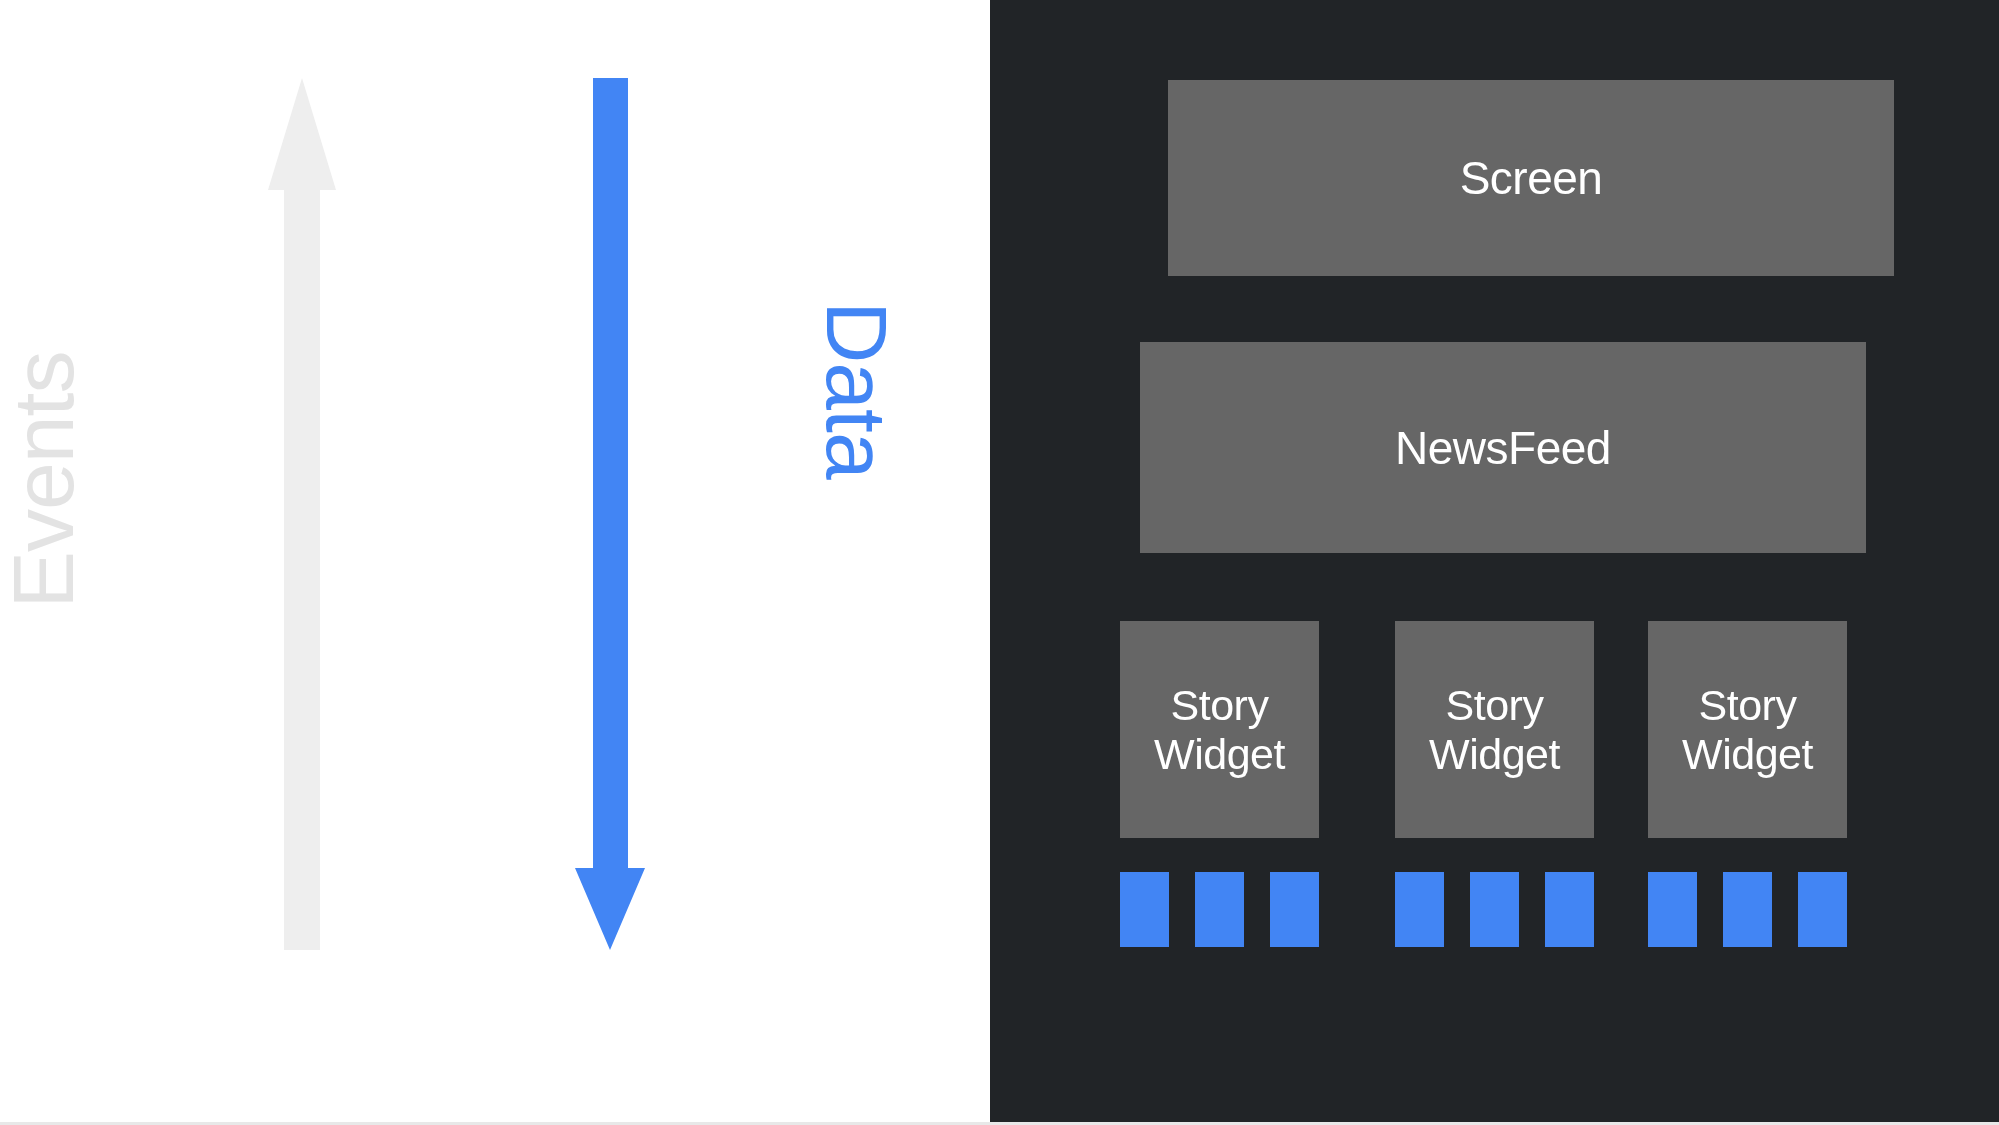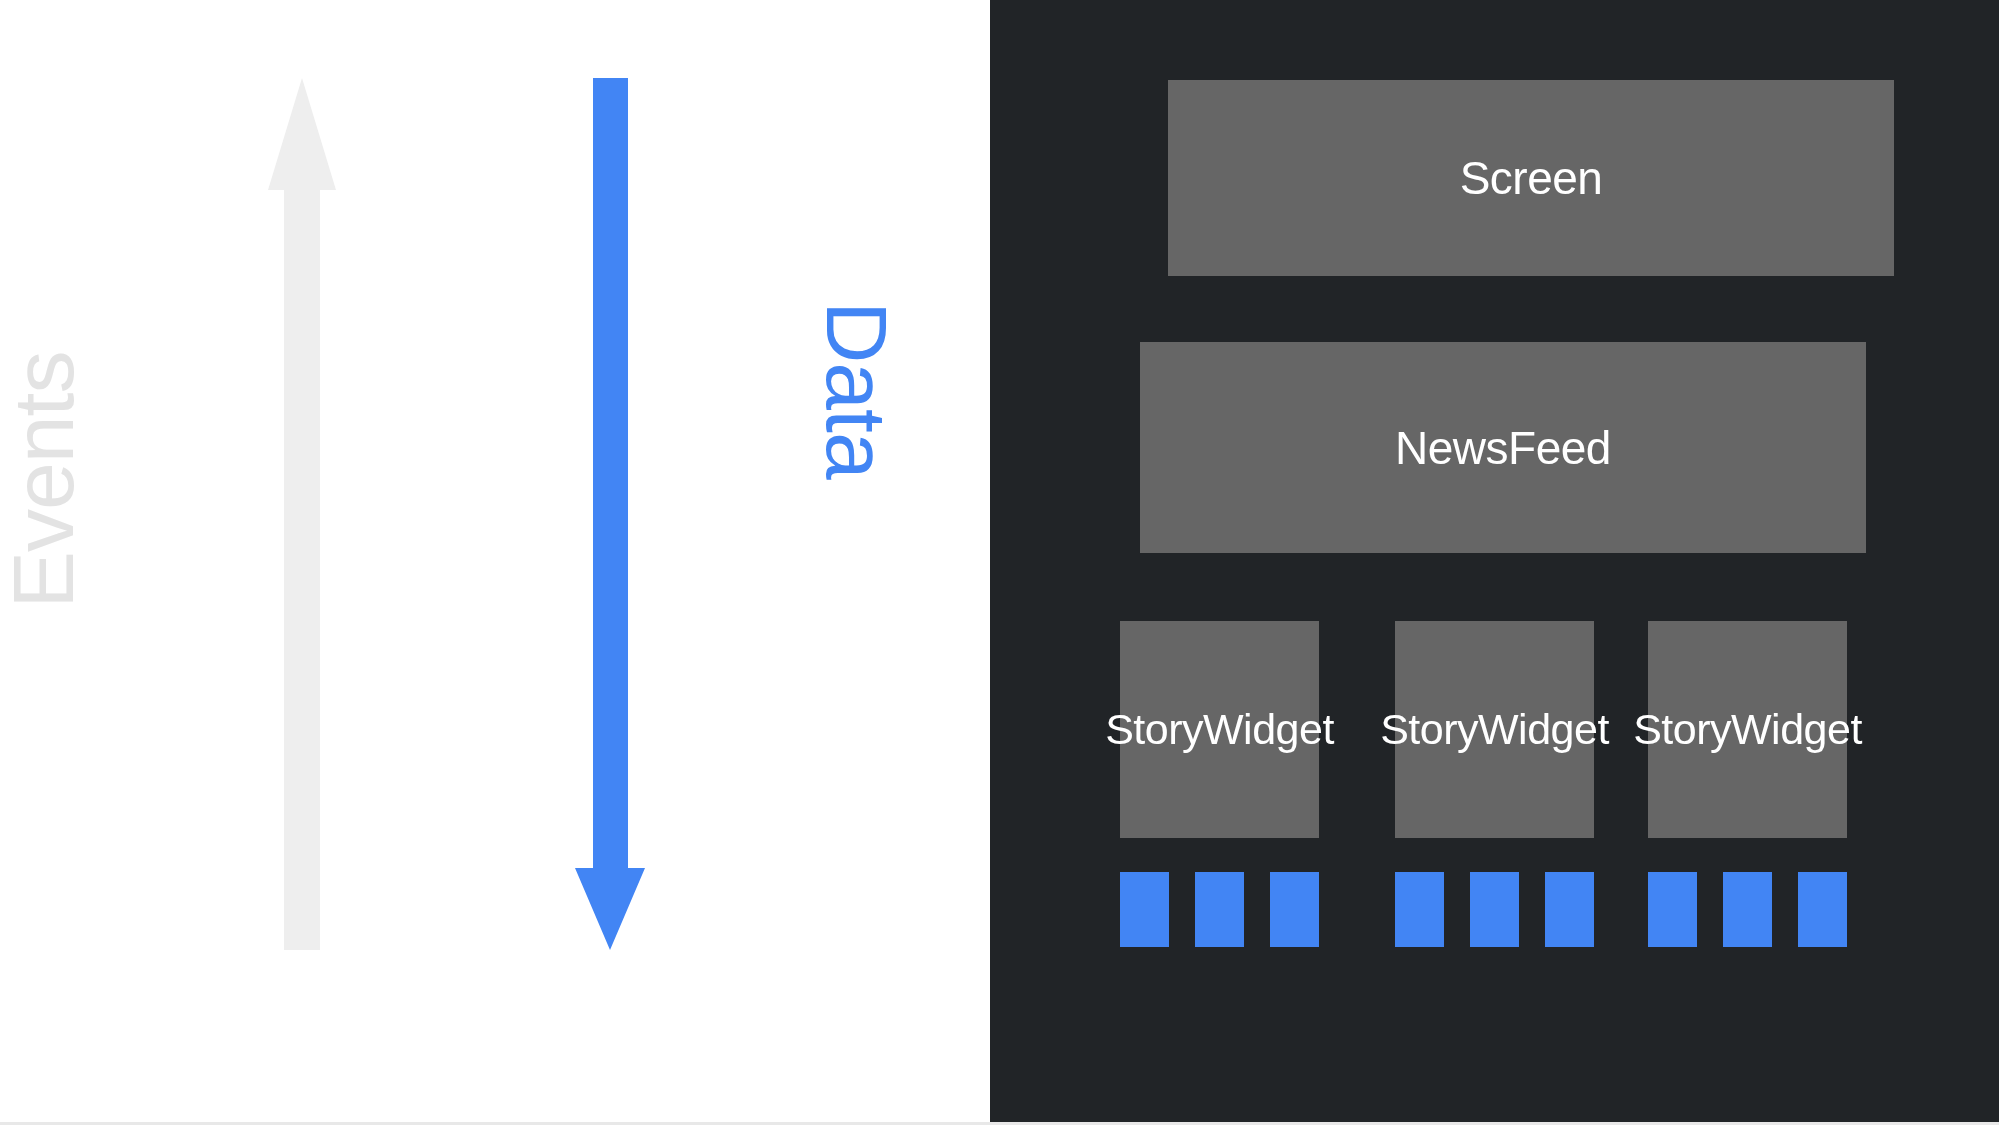--- a/index.html
+++ b/index.html
@@ -132,21 +132,21 @@
   .widget-group.g1 { left: 275px; }
   .widget-group.g2 { left: 528px; }
 
   .story-box {
     position: absolute;
     left: 0; top: 0;
     width: 199px;
     height: 217px;
     background: #666666;
     display: flex;
-    flex-direction: row;
+    flex-direction: column;
     align-items: center;
     justify-content: center;
     color: #ffffff;
     font-size: 43px;
     line-height: 1.12;
     letter-spacing: -0.5px;
     text-align: center;
   }
   .story-box .line { display: block; }
 

